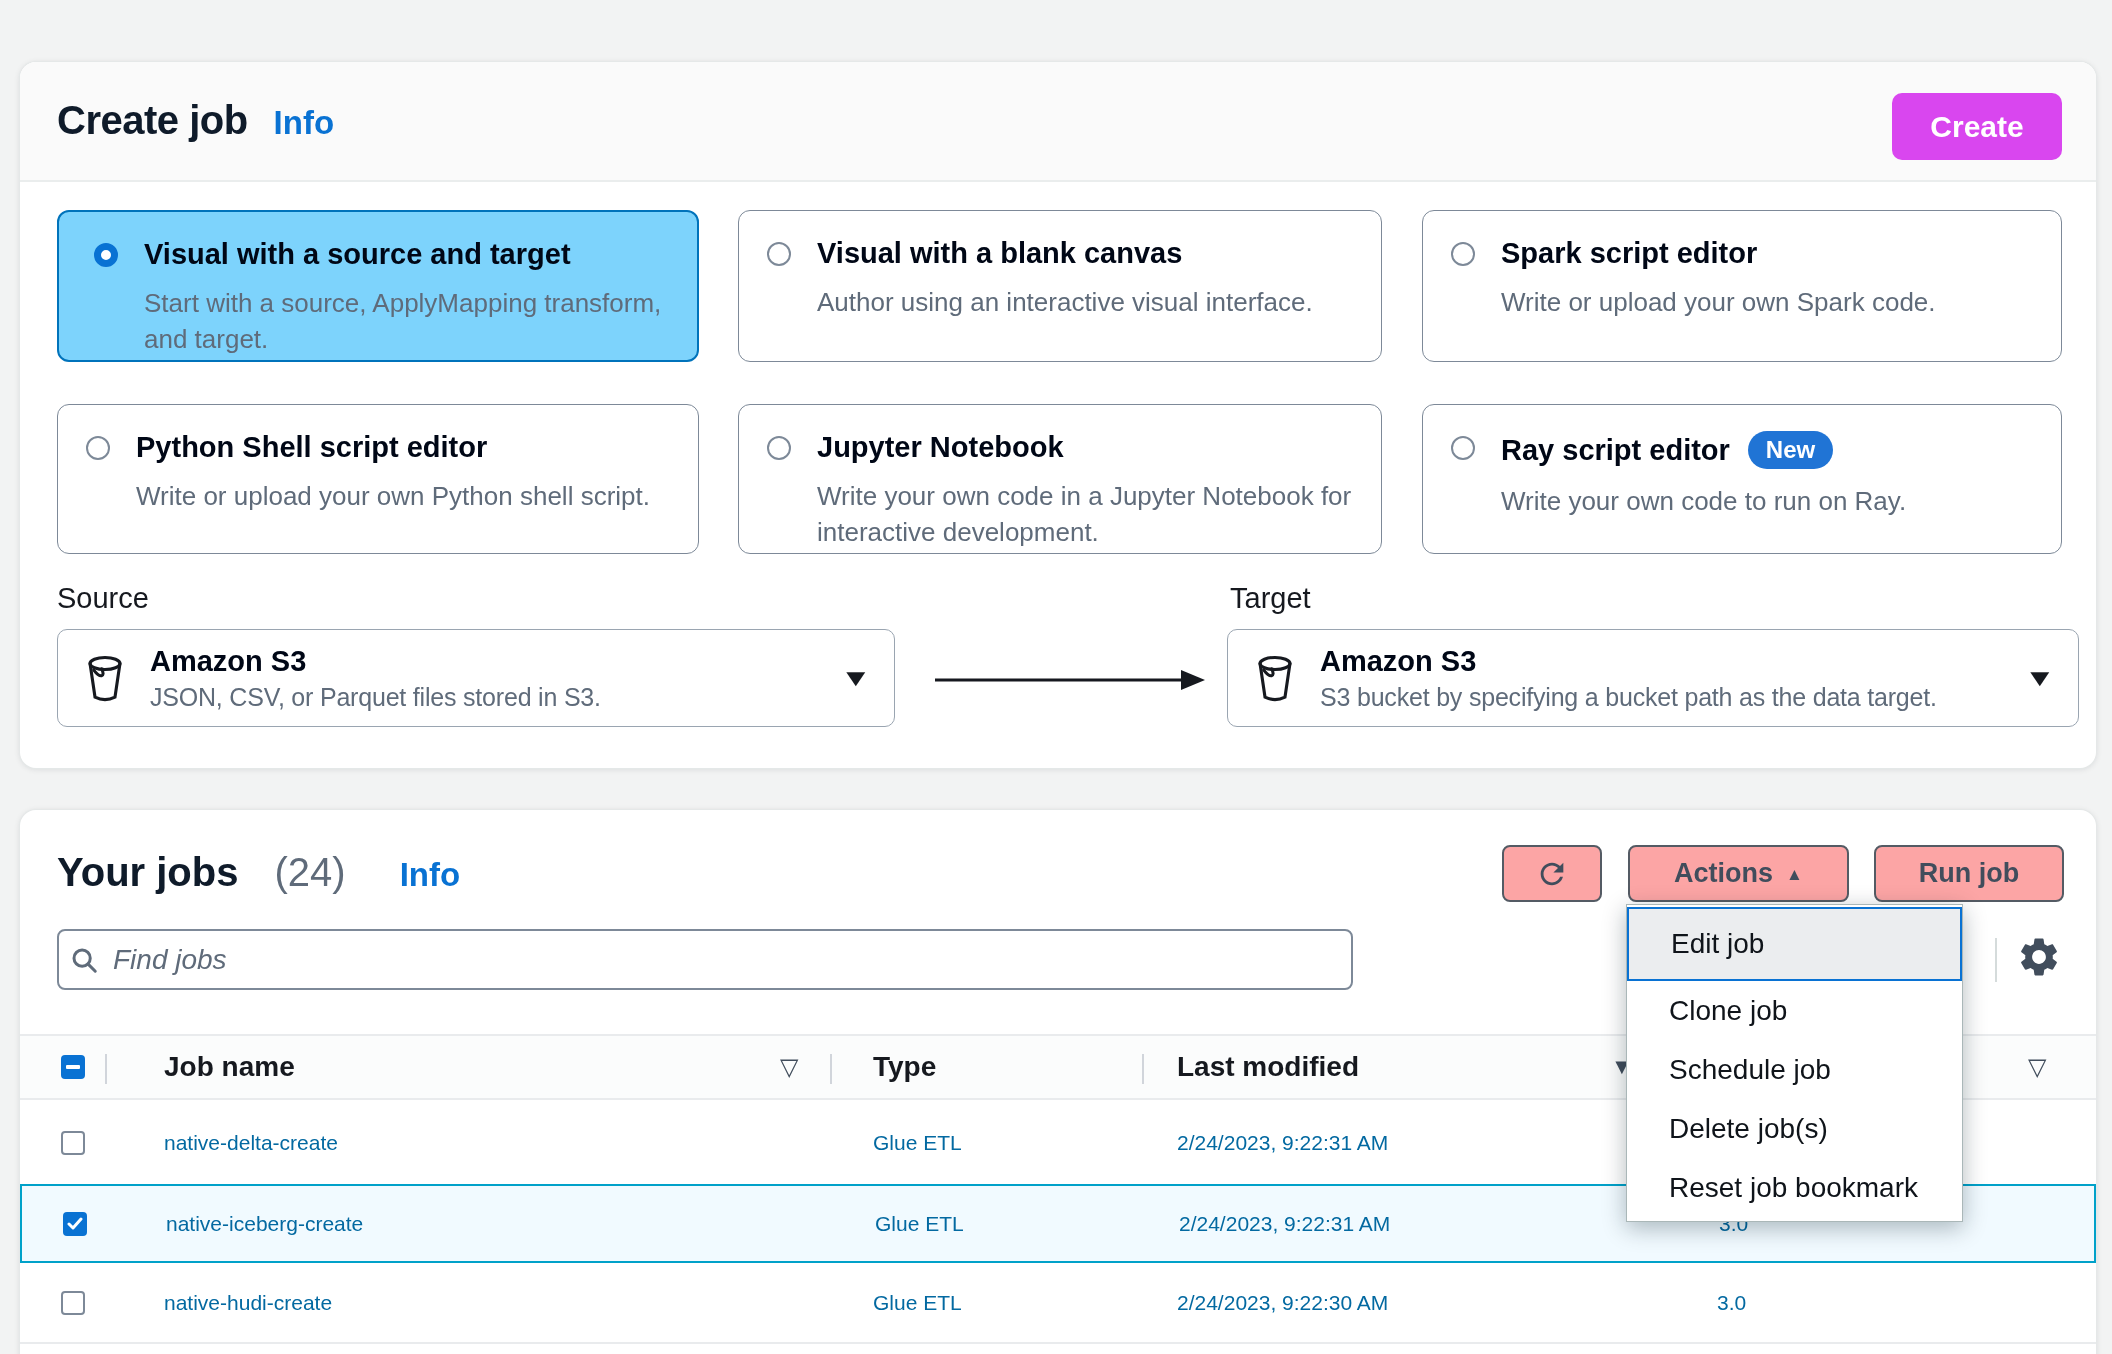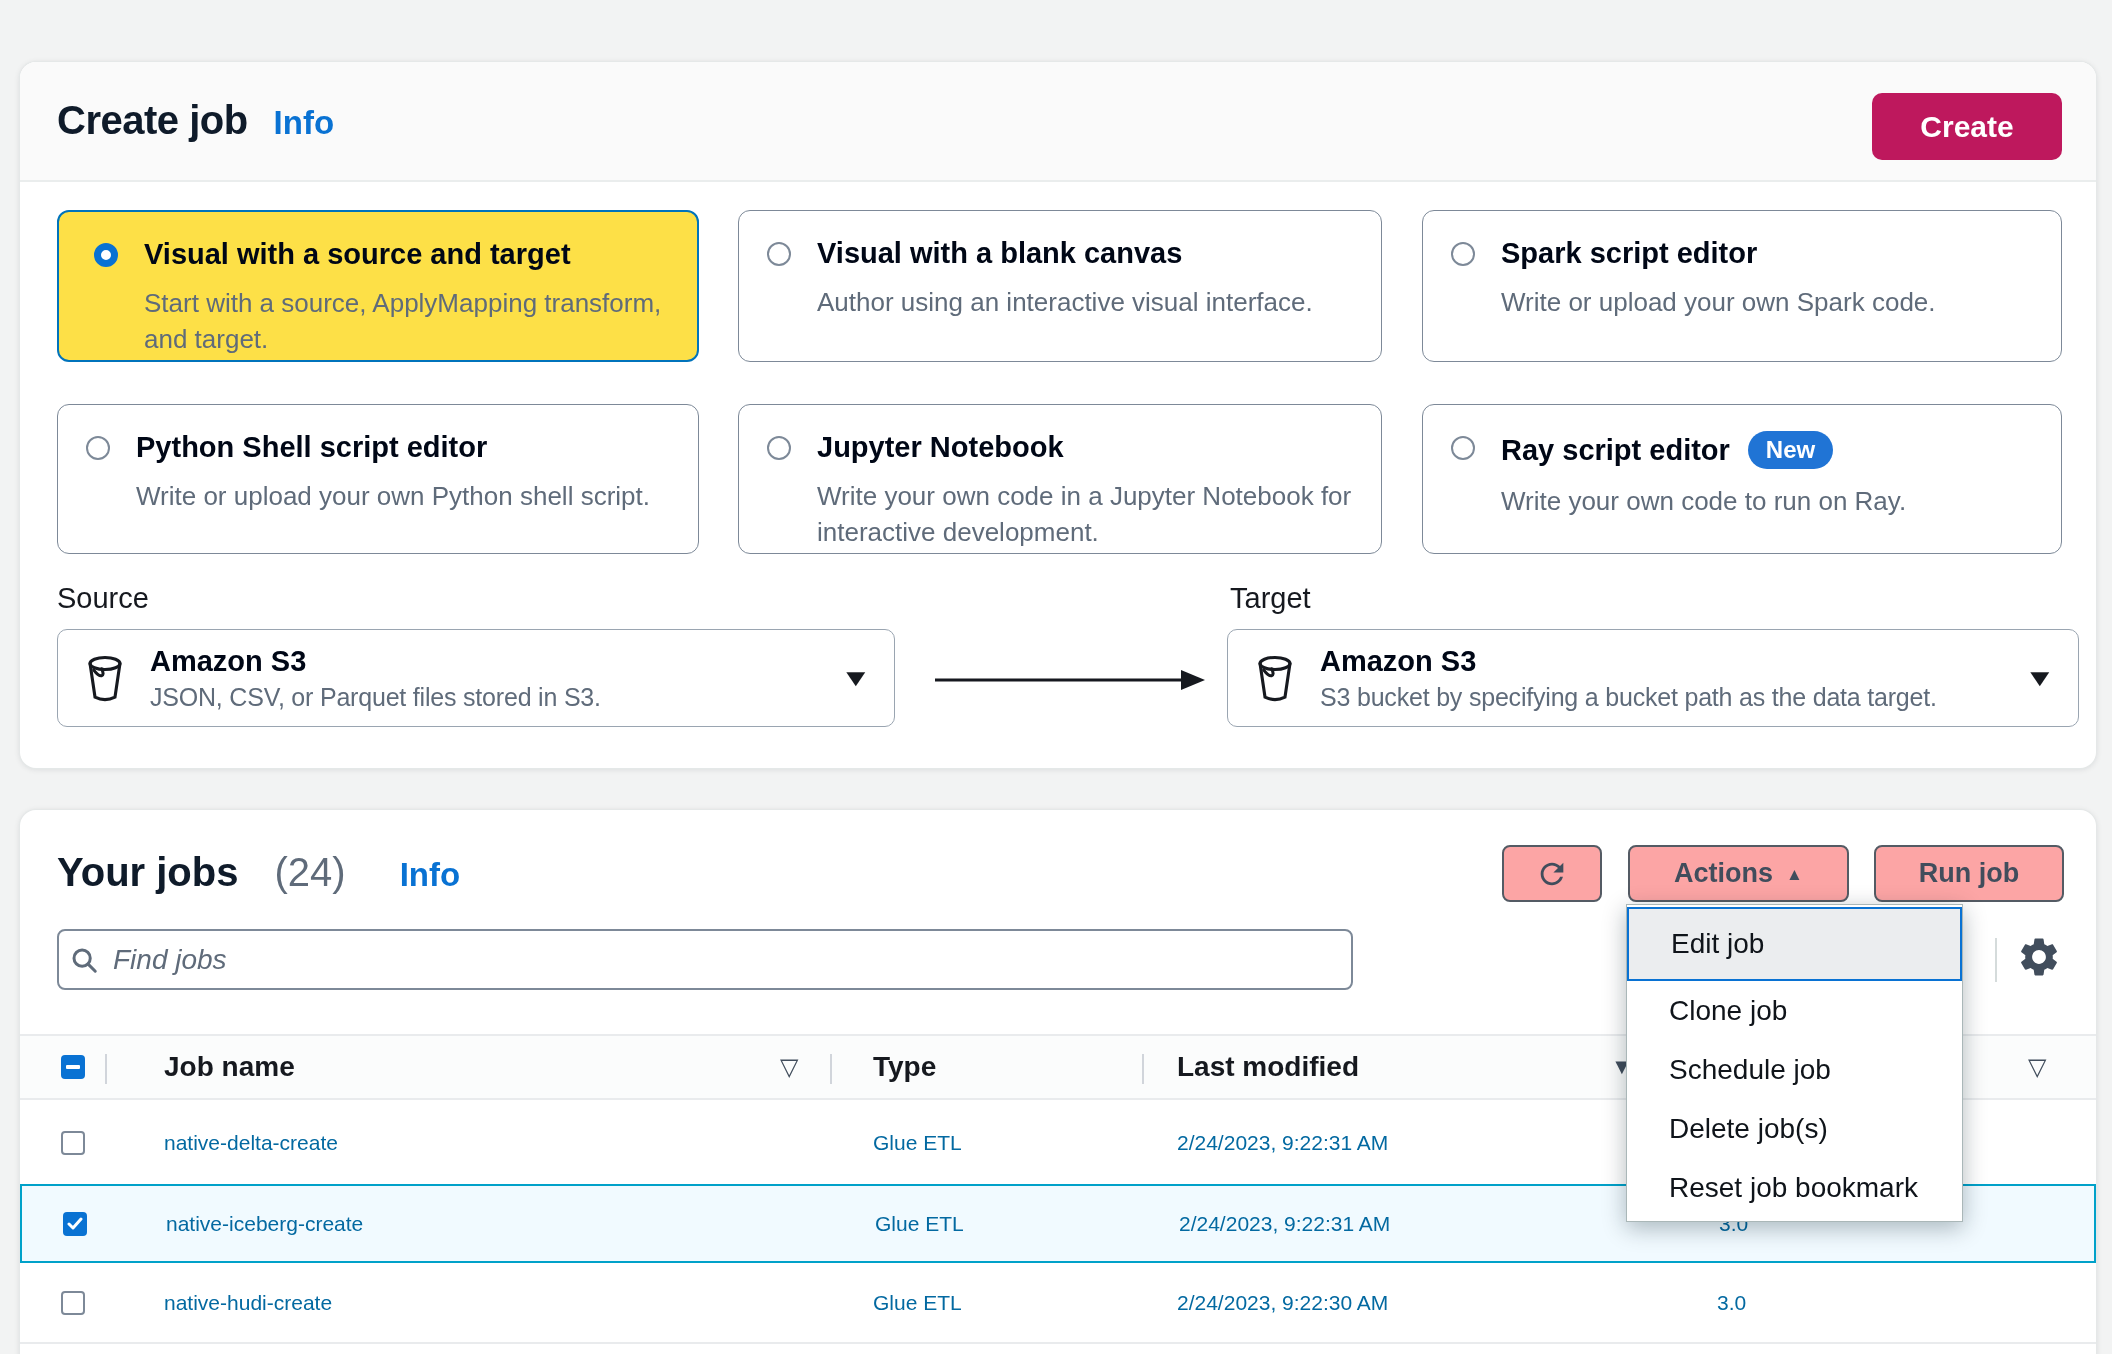--- a/index.html
+++ b/index.html
@@ -11,27 +11,27 @@
            box-shadow:0 0 1px 1px #e5e8e8, 0 1px 6px rgba(0,28,36,.12); }
   .top-panel { top:62px; height:706px; }
   .bottom-panel { top:810px; height:600px; }
 
   
   .panel-head { position:absolute; left:0; top:0; right:0; height:120px; background:#fafafa;
                 border-bottom:2px solid #eaeded; border-radius:16px 16px 0 0; }
   .title-row { position:absolute; left:37px; top:36px; display:flex; align-items:baseline; gap:26px; }
   h1.page-title { font-size:40px; font-weight:700; color:#0f1b2a; letter-spacing:-0.5px; }
   .info-link { font-size:33px; font-weight:700; color:#0972d3; cursor:pointer; }
-  .btn-primary { position:absolute; right:34px; top:31px; width:190px; height:67px; background:#be185d;
+  .btn-primary { position:absolute; right:34px; top:31px; width:170px; height:67px; background:#d946ef;
                  border:none; border-radius:10px; color:#fff; font-size:30px; font-weight:700;
                  font-family:"Liberation Sans",sans-serif; cursor:pointer; }
 
   .card { position:absolute; background:#fff; border:1px solid #7d8998; border-radius:12px;
           display:flex; padding:26px 28px; cursor:pointer; }
-  .card.selected { background:#fde047; border:2px solid #0073bb;padding-left:35px; }
+  .card.selected { background:#7dd3fc; border:2px solid #0073bb;padding-left:35px; }
   .radio { flex:0 0 auto; width:24px; height:24px; border-radius:50%; border:2.5px solid #7d8998;
            background:#fff; margin-top:5px; }
   .radio.checked { border:7.5px solid #0972d3; }
   .card-body { margin-left:26px; }
   .card-title-row { display:flex; align-items:center; gap:18px; }
   .card-title { font-size:29px; font-weight:700; color:#000716; }
   .badge { display:inline-block; background:#2074d5; color:#fff; font-size:24px; font-weight:700;
            padding:5px 18px; border-radius:999px; }
   .card-desc { margin-top:14px; font-size:26px; line-height:36px; color:#5f6b7a; max-width:540px; }
 

